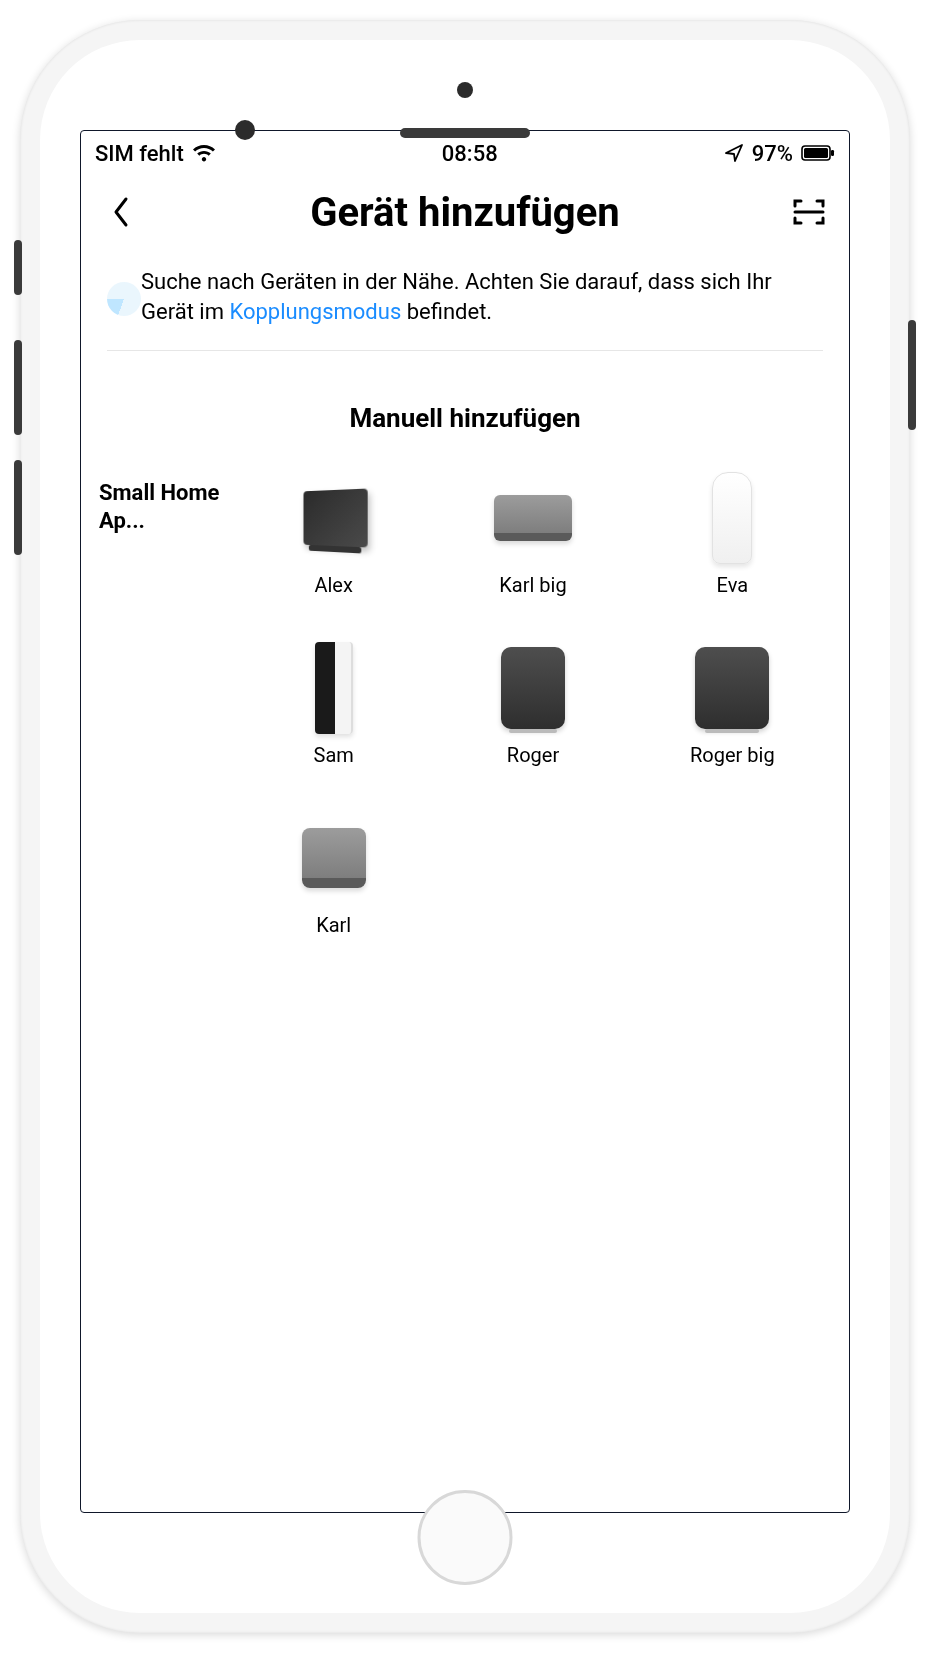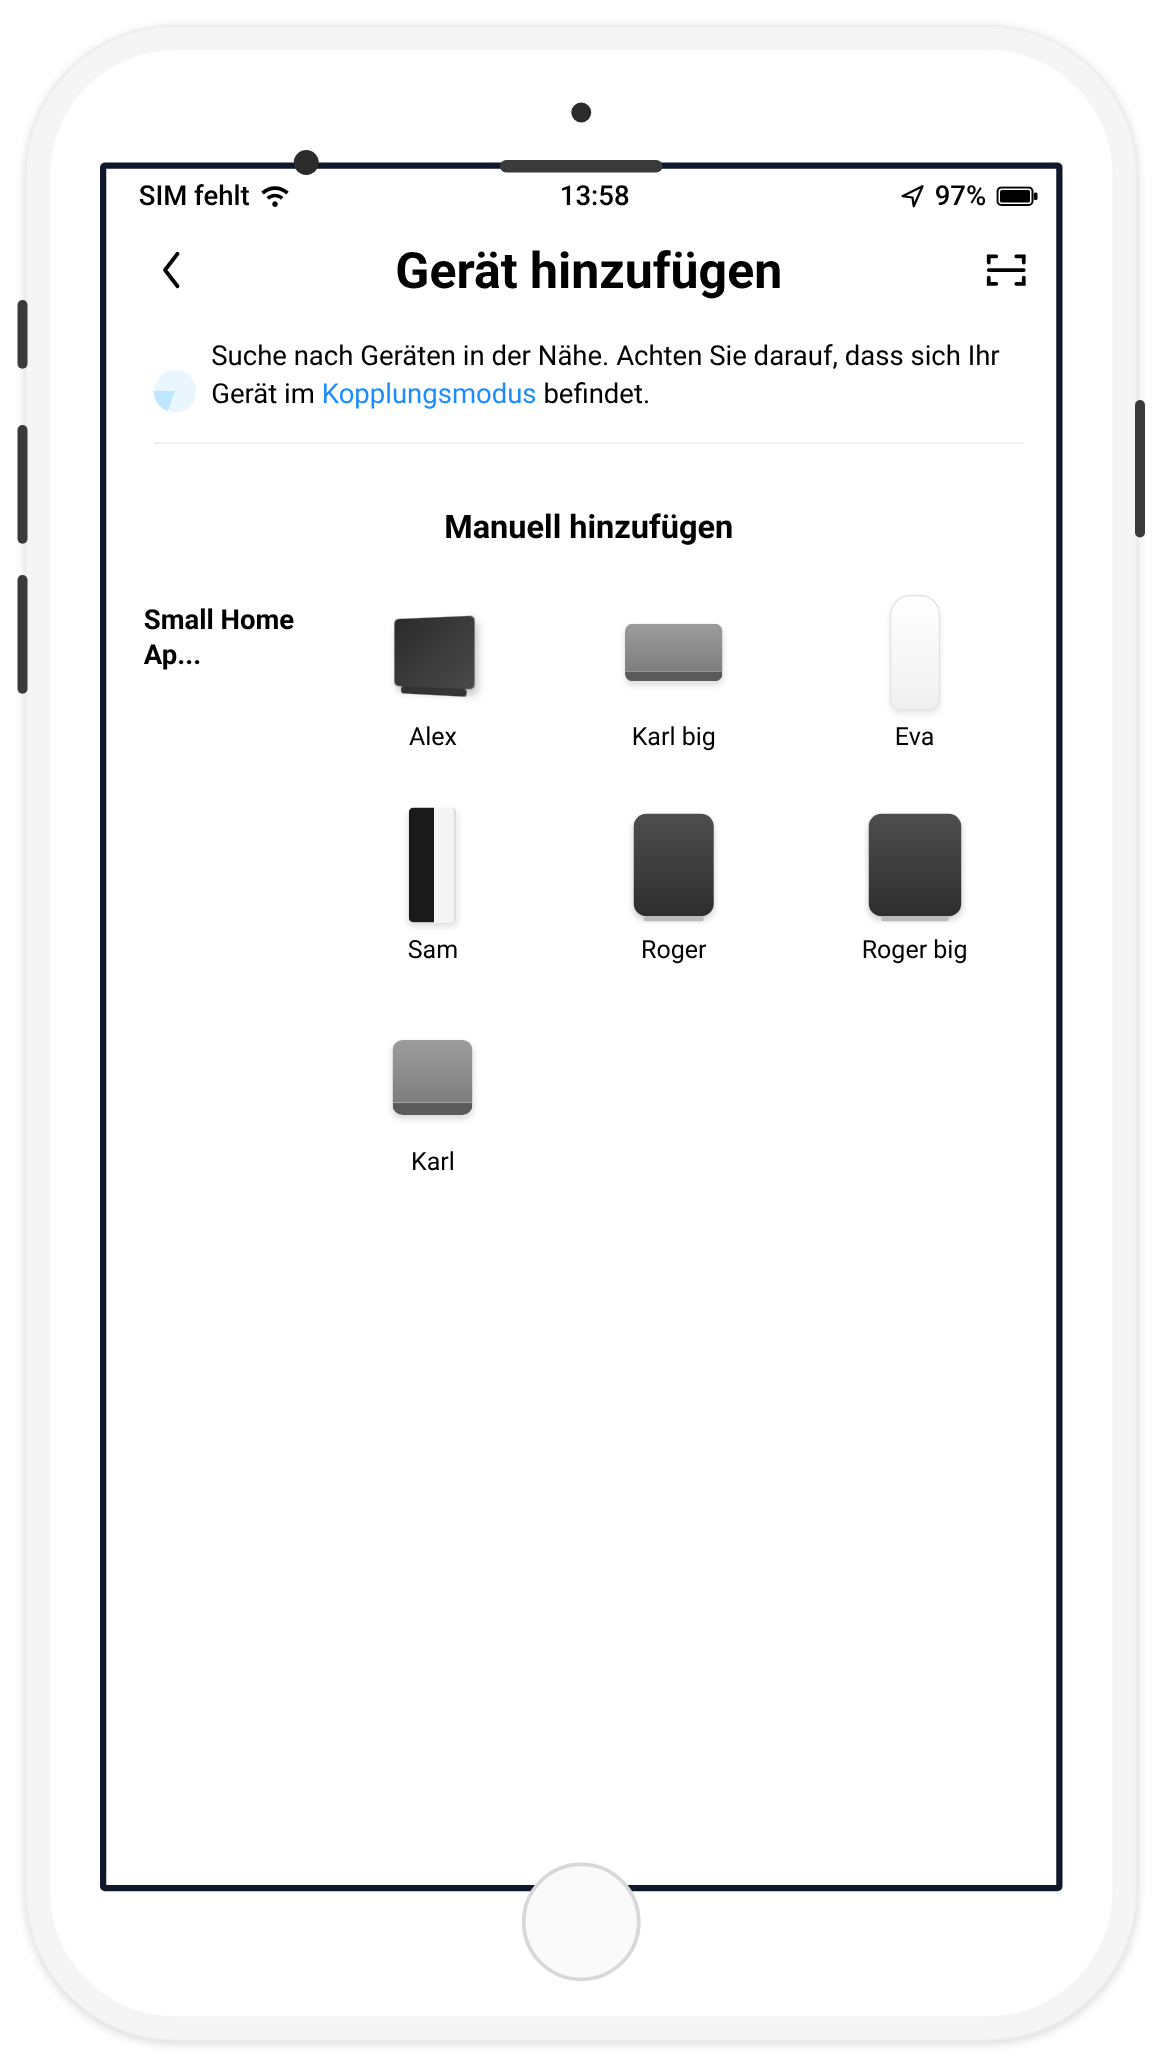--- a/index.html
+++ b/index.html
@@ -71,27 +71,26 @@
     border-radius: 4px;
   }
   .side-left-1 { left: -6px; top: 220px; width: 8px; height: 55px; }
   .side-left-2 { left: -6px; top: 320px; width: 8px; height: 95px; }
   .side-left-3 { left: -6px; top: 440px; width: 8px; height: 95px; }
   .side-right  { right: -6px; top: 300px; width: 8px; height: 110px; }
 
   .screen {
     width: 100%;
     height: 100%;
-    border: 5px solid #0f172a;
+    border: 1px solid #0f172a;
     border-radius: 4px;
     overflow: hidden;
     display: flex;
     flex-direction: column;
     background: #fff;
-    padding-left: 12px;
   }
 
   
   .status-bar {
     height: 44px;
     display: flex;
     align-items: center;
     justify-content: space-between;
     padding: 0 14px;
     font-size: 22px;
@@ -121,22 +120,22 @@
   }
   .nav-scan {
     width: 44px; height: 44px;
     display: flex; align-items: center; justify-content: center;
     cursor: pointer;
   }
 
   
   .info-row {
     display: flex;
-    align-items: flex-end;
-    gap: 12px;
+    align-items: center;
+    gap: 0;
     padding: 18px 26px 24px 26px;
   }
   .radar-icon {
     flex: 0 0 34px;
     width: 34px; height: 34px;
     border-radius: 50%;
     background: conic-gradient(from 200deg, #bfe6ff 0deg 70deg, #eaf6fd 70deg 360deg);
     margin-top: 4px;
   }
   .info-text {
@@ -282,21 +281,21 @@
 
       <div class="status-bar">
         <div class="status-left">
           <span>SIM fehlt</span>
           <span class="wifi-icon">
             <svg width="24" height="18" viewBox="0 0 24 18">
               <path d="M12 17.5c1.2 0 2.2-1 2.2-2.2S13.2 13 12 13s-2.2 1-2.2 2.3 1 2.2 2.2 2.2zM5.2 9.6C7 7.9 9.4 6.9 12 6.9s5 1 6.8 2.7l-2.1 2.1C15.4 10.5 13.8 9.8 12 9.8s-3.4.7-4.7 1.9L5.2 9.6zM1 5.4C3.9 2.6 7.8 1 12 1s8.1 1.6 11 4.4l-2.1 2.1C18.5 5.2 15.4 3.9 12 3.9S5.5 5.2 3.1 7.5L1 5.4z" fill="#000"></path>
             </svg>
           </span>
         </div>
-        <span>13:58</span>
+        <span>08:58</span>
         <div class="status-right">
           <span class="nav-arrow">
             <svg width="20" height="20" viewBox="0 0 20 20">
               <path d="M2 10 L18 2 L11 18 L10 11 Z" fill="none" stroke="#000" stroke-width="1.8" stroke-linejoin="round"></path>
             </svg>
           </span>
           <span>97%</span>
           <span class="battery-icon">
             <svg width="34" height="16" viewBox="0 0 34 16">
               <rect x="1" y="1" width="28" height="14" rx="3" fill="none" stroke="#000" stroke-width="1.6"></rect>

